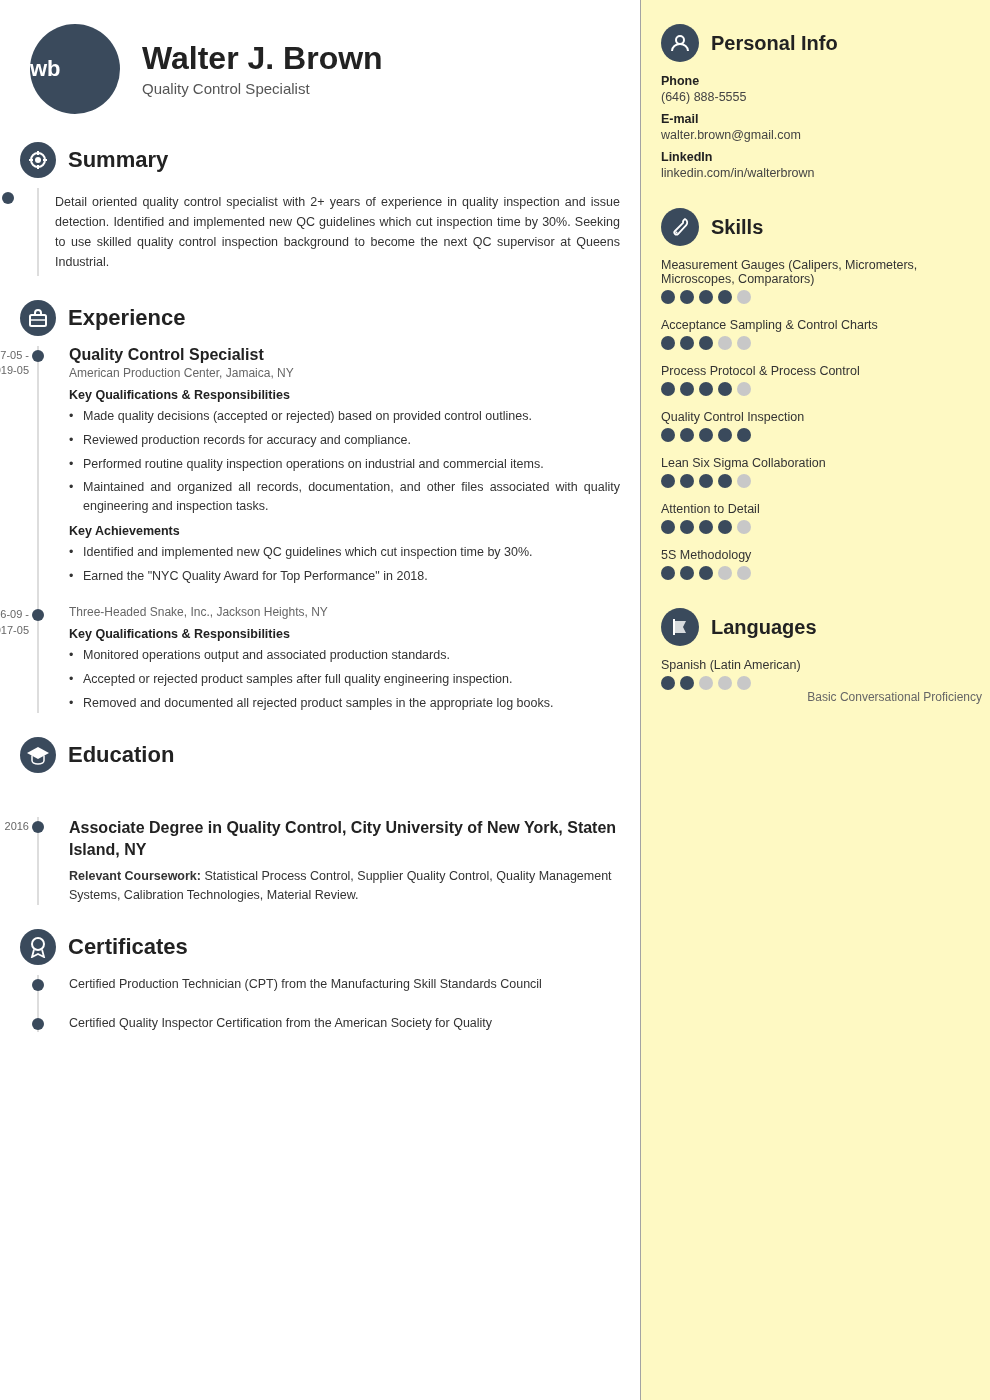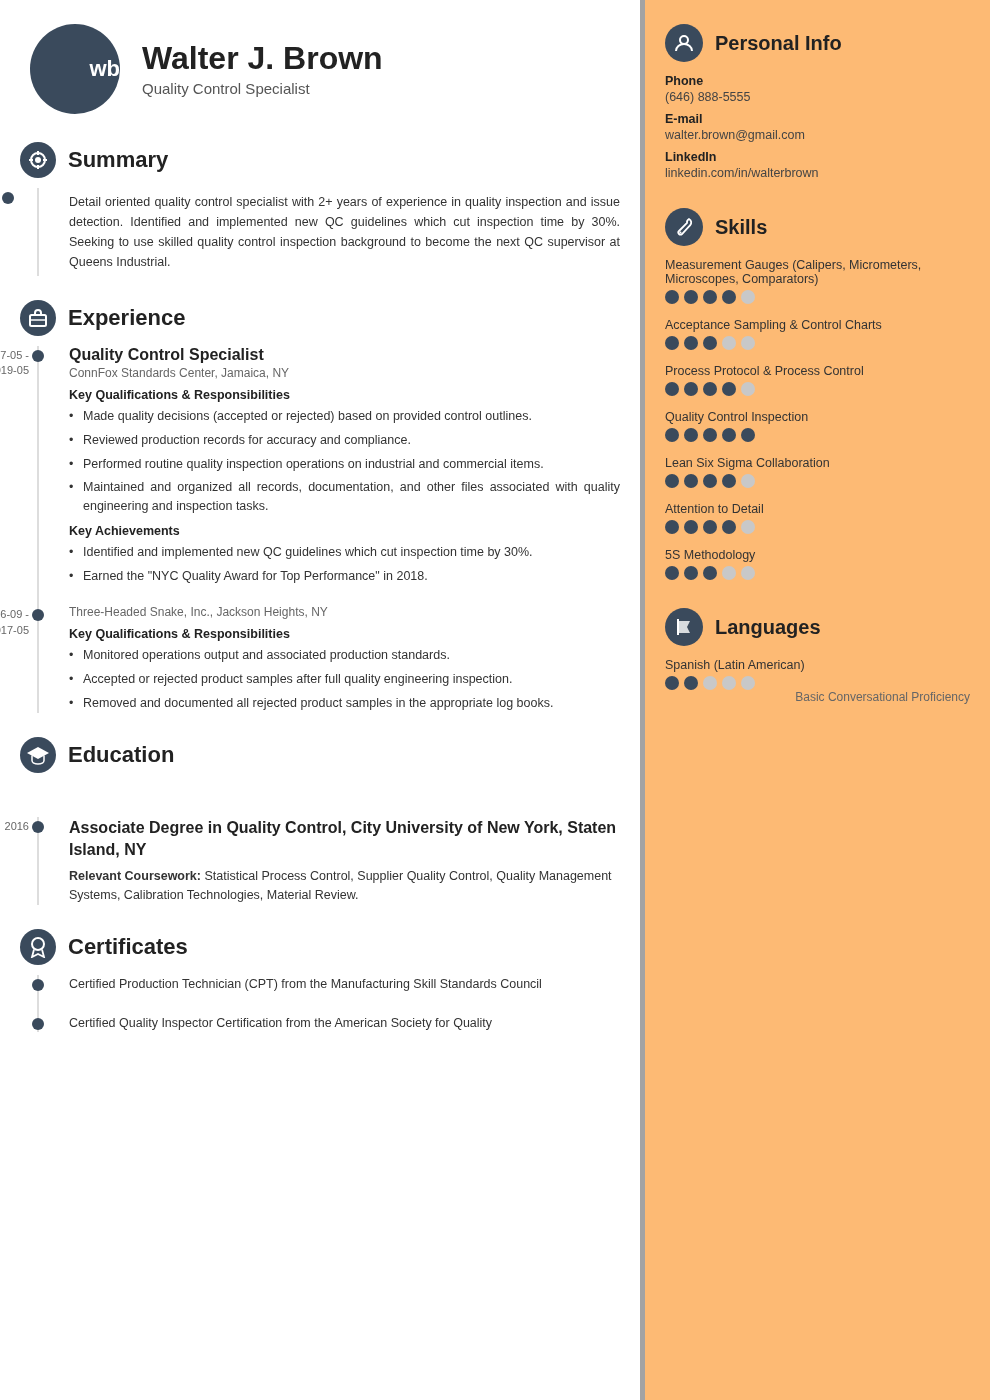--- a/index.html
+++ b/index.html
@@ -23,40 +23,40 @@
       flex: 0 0 640px;
       width: 640px;
       padding: 24px 20px 24px 20px;
       background: #fff;
     }
 
     
     .right-col {
       flex: 0 0 350px;
       width: 350px;
-      padding: 24px 20px 24px 20px;
-      background: #fdba74;
-      border-left: 5px solid #a3a3a3;
+      padding: 24px 8px 24px 20px;
+      background: #fef9c3;
+      border-left: 1px solid #a3a3a3;
     }
 
     
     .header {
       display: flex;
       align-items: center;
       margin-bottom: 28px;
       padding-left: 10px;
     }
     .avatar-circle {
       width: 90px;
       height: 90px;
       border-radius: 50%;
       background: #3a4a5c;
       display: flex;
       align-items: center;
-      justify-content: flex-end;
+      justify-content: flex-start;
       color: #fff;
       font-size: 22px;
       font-weight: bold;
       flex-shrink: 0;
       margin-right: 22px;
     }
     .header-info h1 {
       font-size: 32px;
       font-weight: bold;
       color: #222;
@@ -178,21 +178,21 @@
       top: 0;
       color: #333;
     }
 
     
     .summary-text {
       font-size: 12.5px;
       color: #333;
       line-height: 1.6;
       text-align: justify;
-      padding-left: 30px;
+      padding-left: 16px;
       border-left: 2px solid #ddd;
       margin-left: 17px;
       padding-top: 4px;
       padding-bottom: 4px;
       position: relative;
     }
     .summary-text::before {
       content: '';
       width: 12px;
       height: 12px;
@@ -362,21 +362,21 @@
           </svg>
         </div>
         <span class="section-title">Experience</span>
       </div>
 
       <div class="timeline">
 
         <div class="timeline-item">
           <div class="timeline-date">2017-05 -<br>2019-05</div>
           <div class="job-title">Quality Control Specialist</div>
-          <div class="job-company">ConnFox Standards Center, Jamaica, NY</div>
+          <div class="job-company">American Production Center, Jamaica, NY</div>
           <div class="sub-heading">Key Qualifications &amp; Responsibilities</div>
           <ul class="bullet-list">
             <li>Made quality decisions (accepted or rejected) based on provided control outlines.</li>
             <li>Reviewed production records for accuracy and compliance.</li>
             <li>Performed routine quality inspection operations on industrial and commercial items.</li>
             <li>Maintained and organized all records, documentation, and other files associated with quality engineering and inspection tasks.</li>
           </ul>
           <div class="sub-heading">Key Achievements</div>
           <ul class="bullet-list">
             <li>Identified and implemented new QC guidelines which cut inspection time by 30%.</li>

